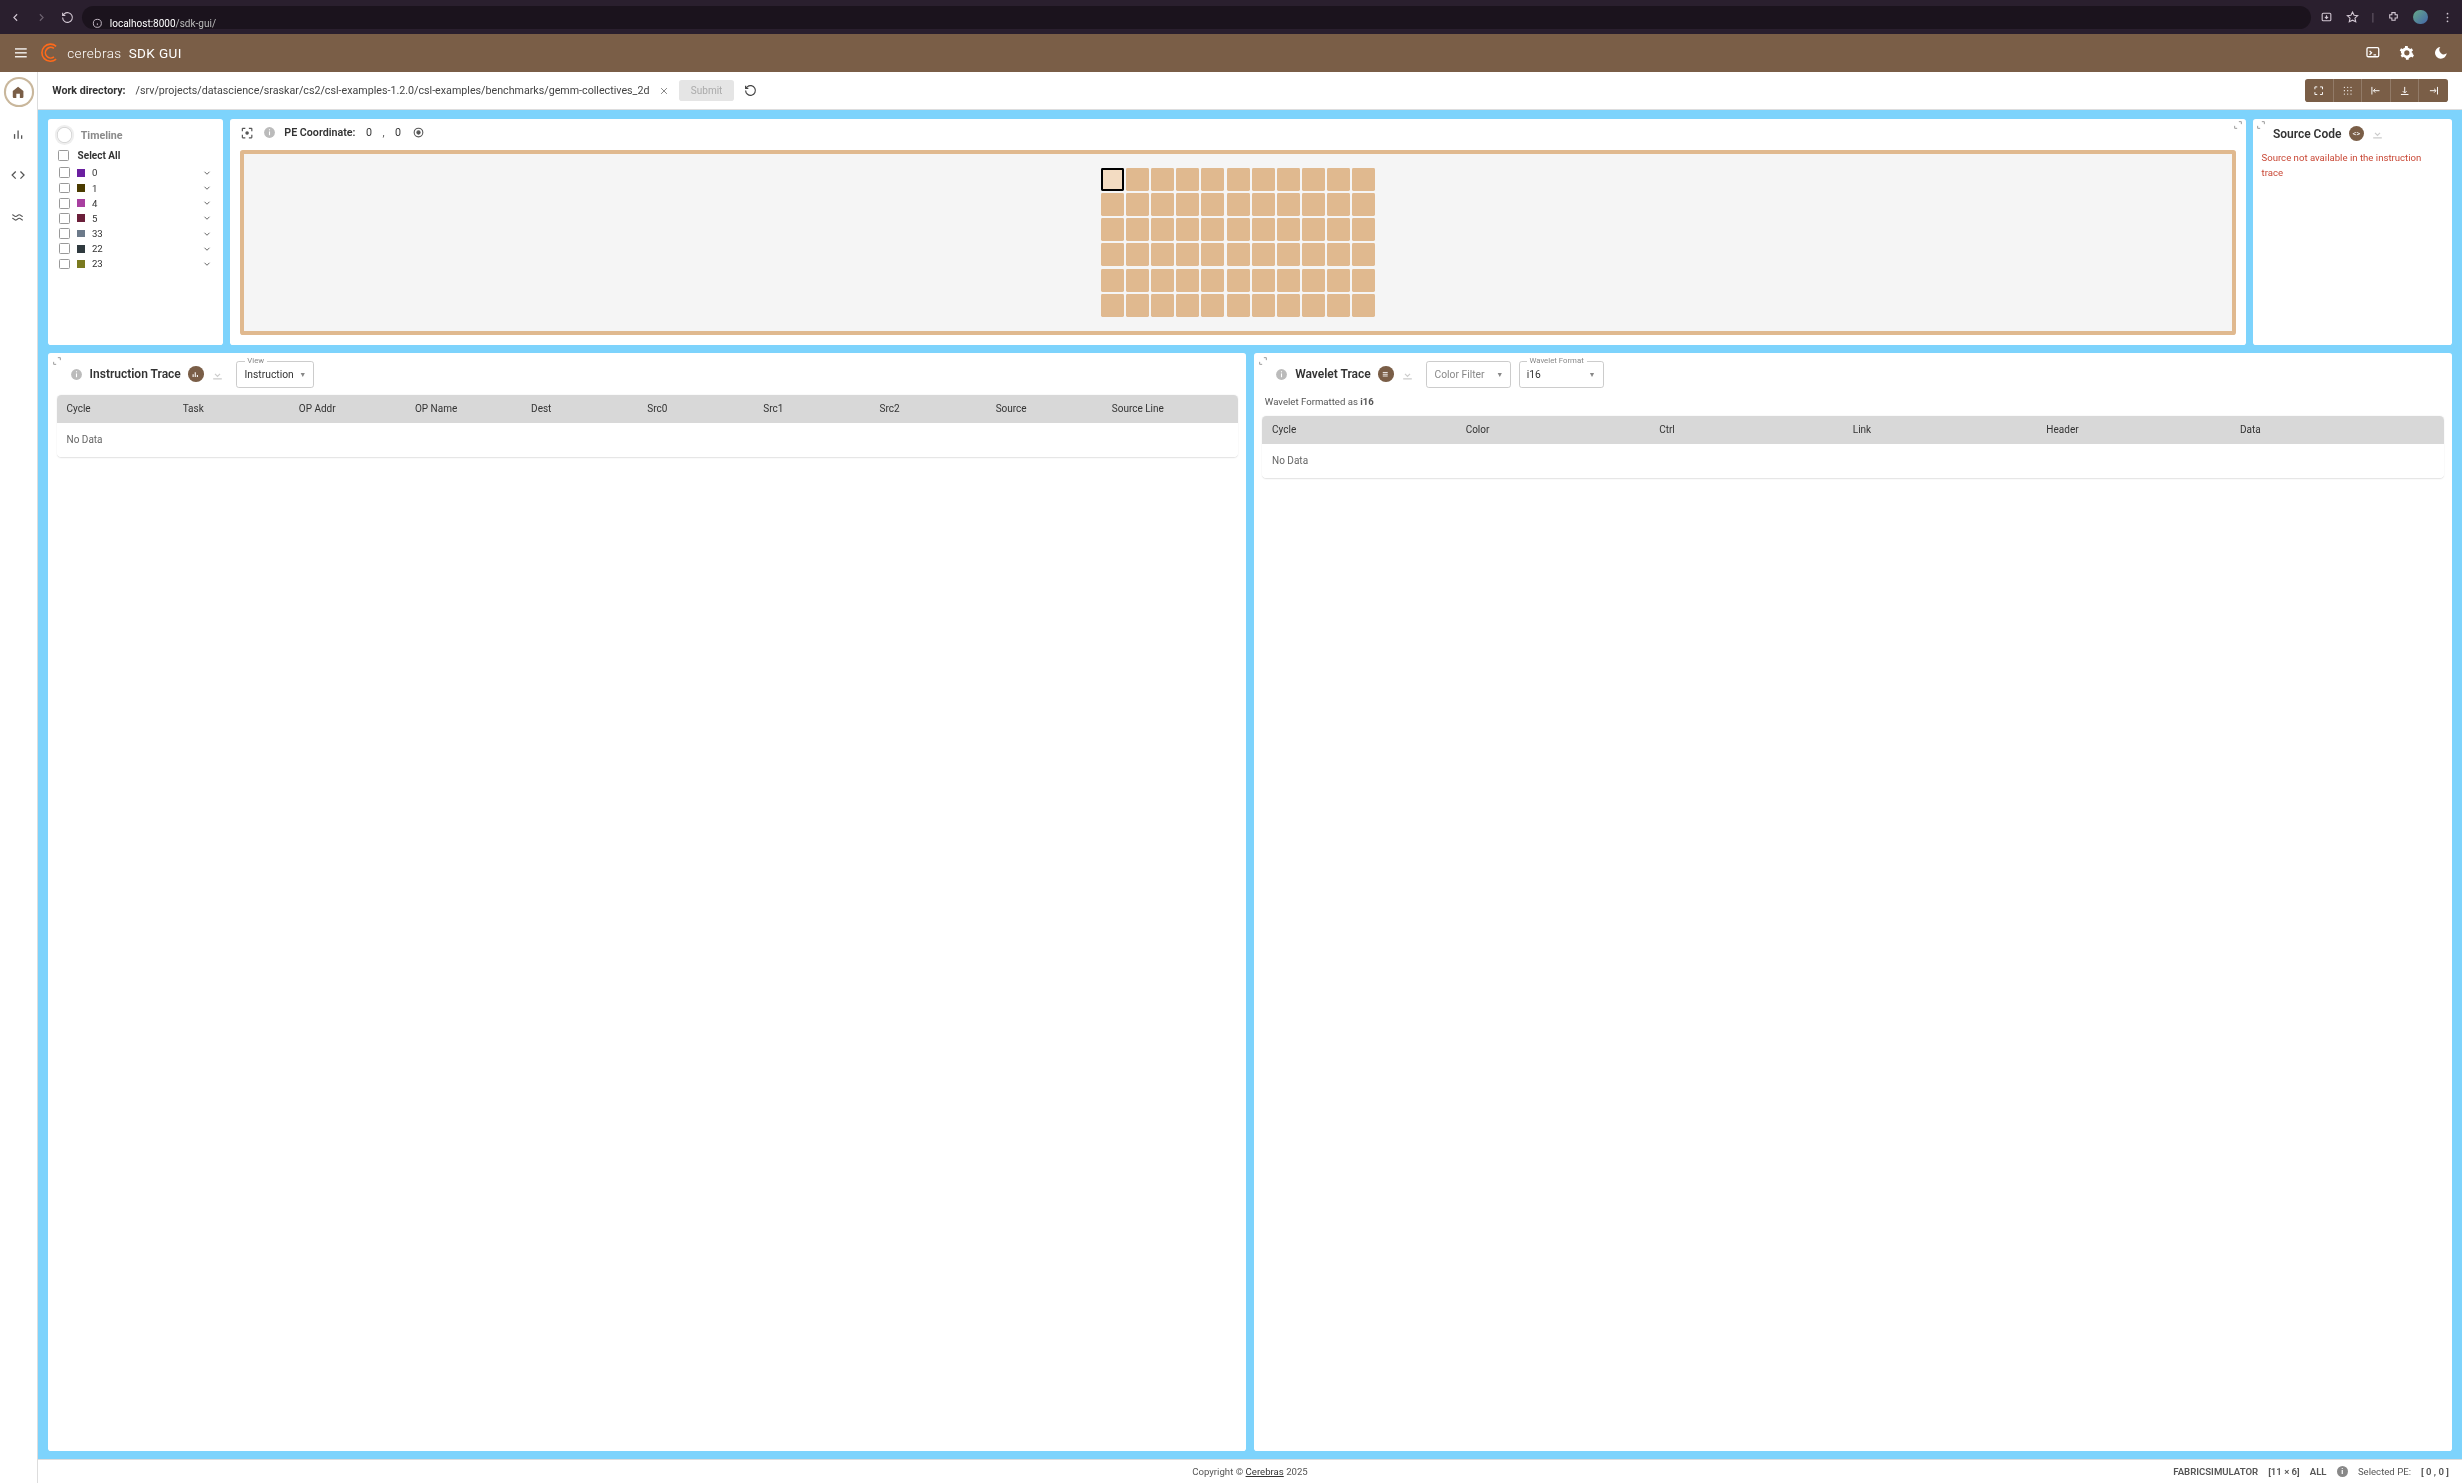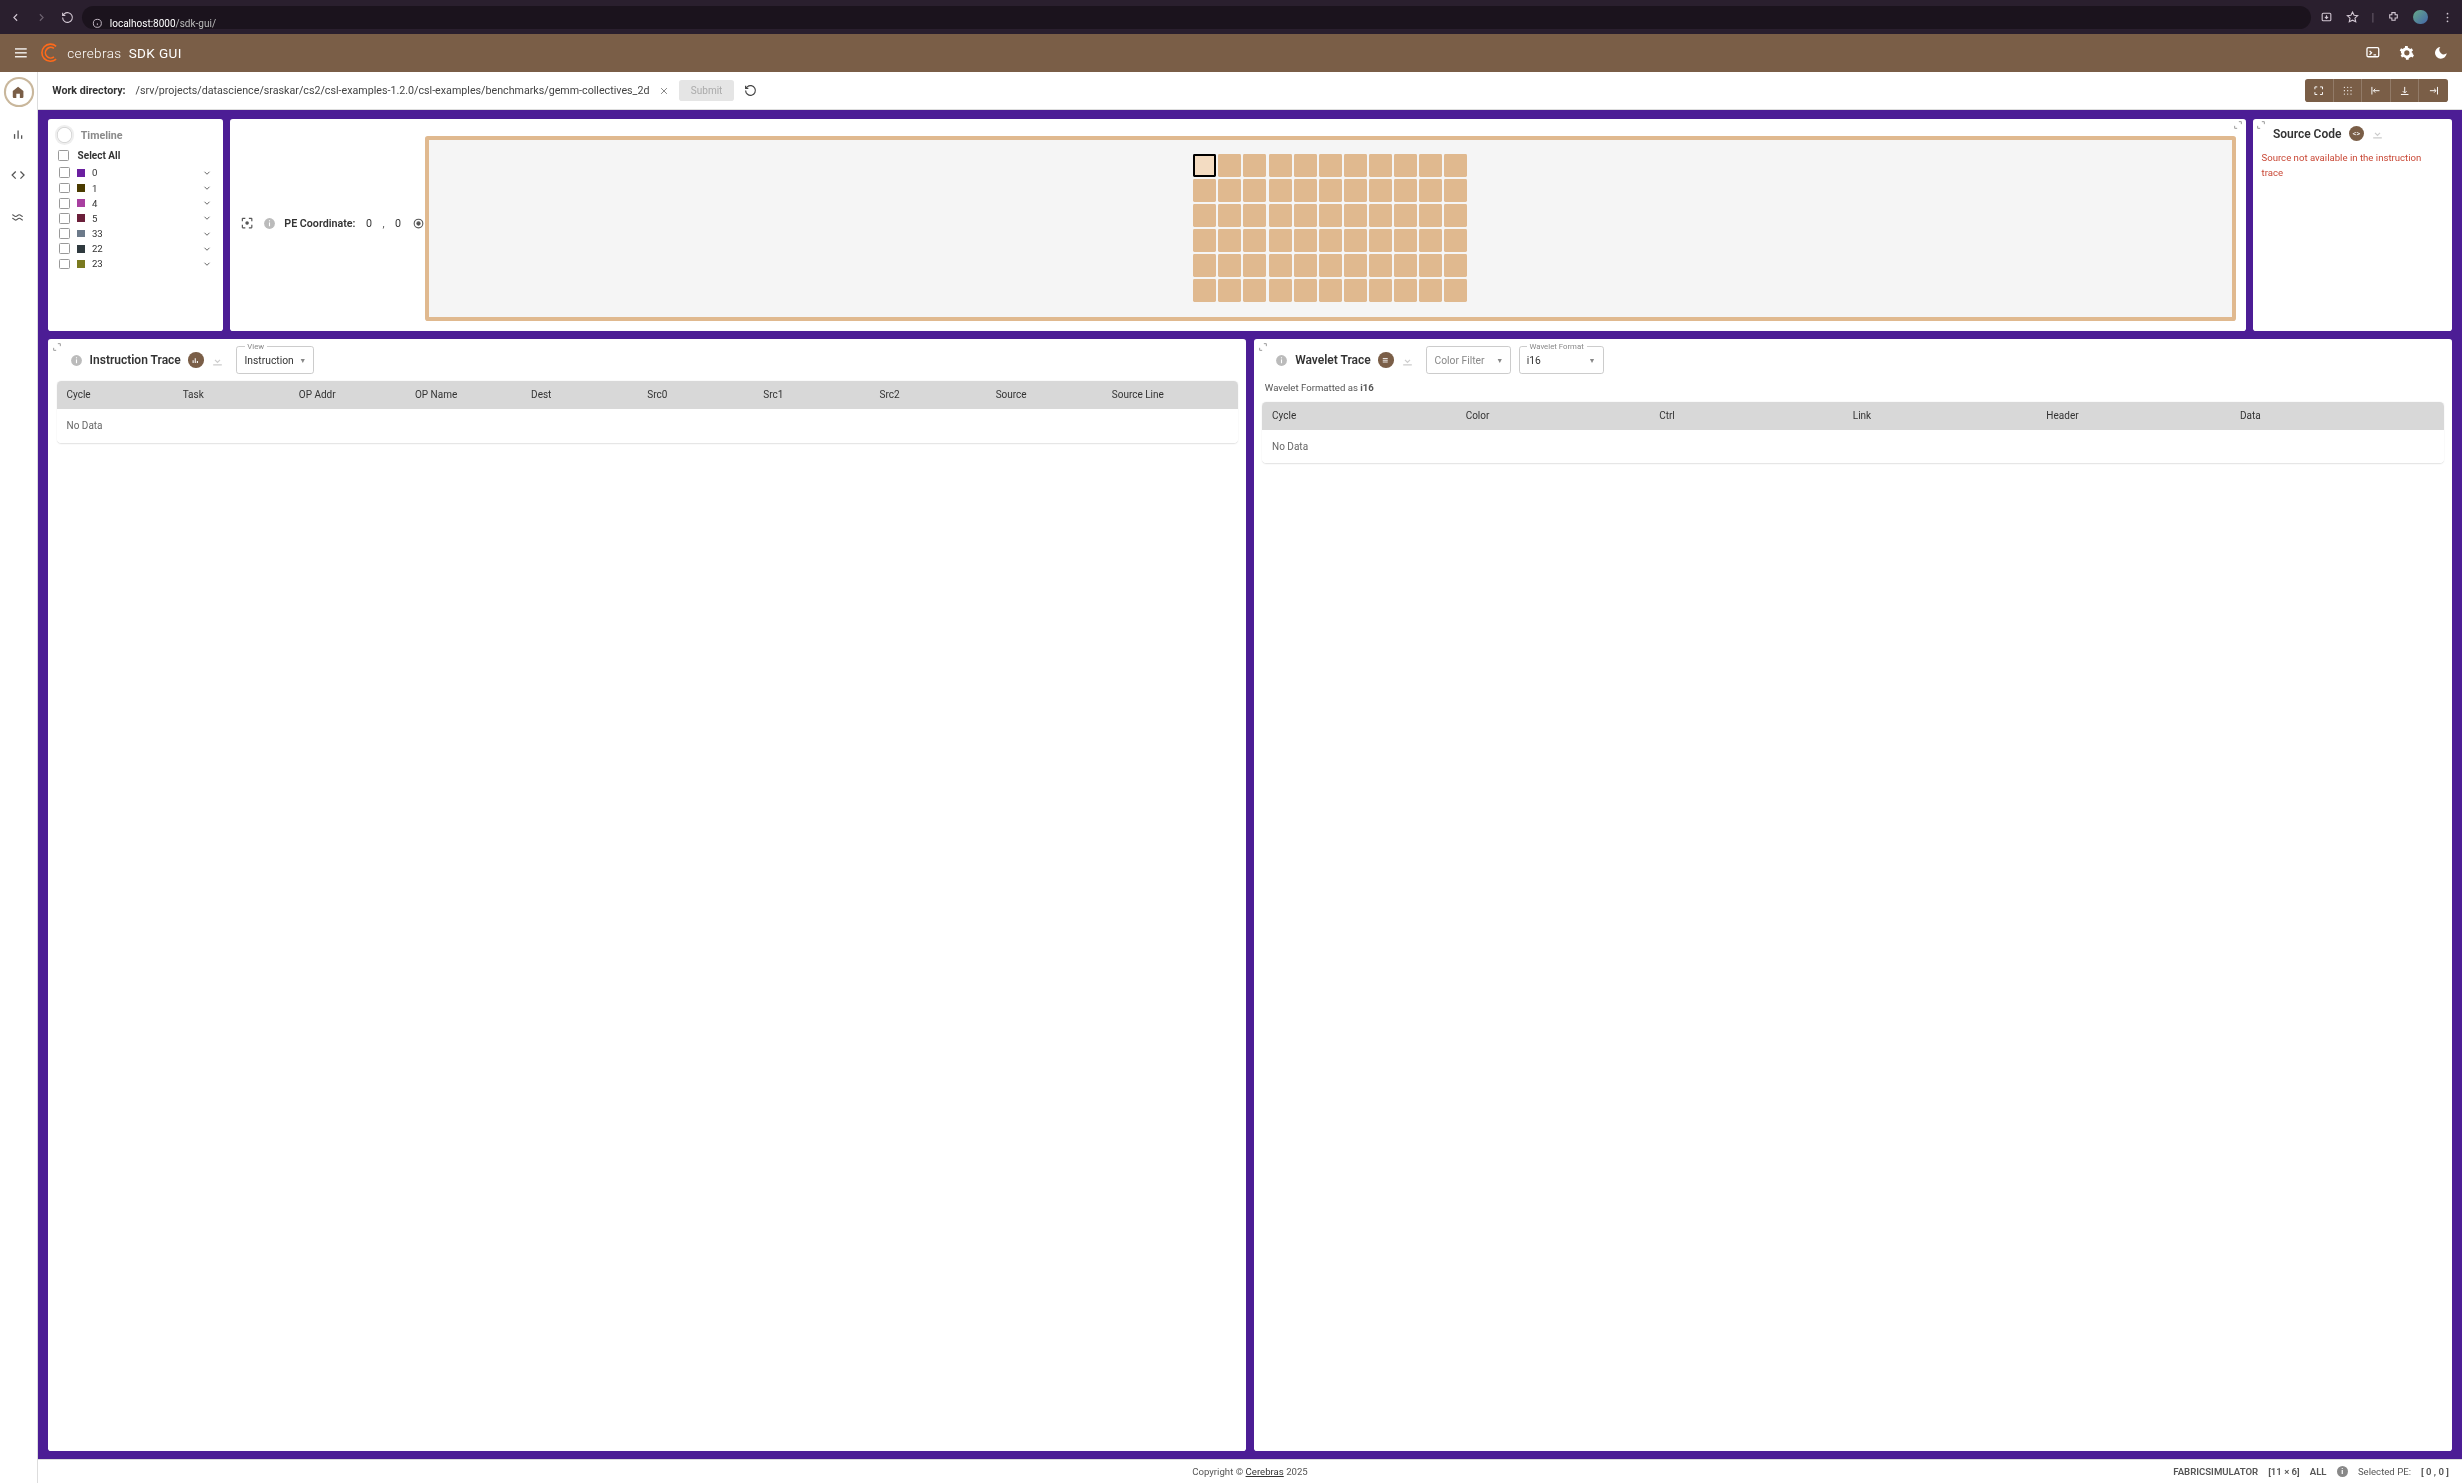--- a/index.html
+++ b/index.html
@@ -17,21 +17,21 @@
 .app-header { background: #7a5e47; height: 38px; display: flex; align-items: center; padding: 0 13px; color: #fff; gap: 10px; }
 .hamburger { cursor: pointer; }
 .hamburger svg { width: 15.7px; height: 15.7px; }
 .logo { display: flex; align-items: center; gap: 7.1px; }
 .logo-mark svg { width: 21.4px; height: 21.4px; }
 .app-title { font-size: 13.5px; font-weight: 400; letter-spacing: 0.4px; }
 .header-right { margin-left: auto; display: flex; gap: 18.5px; align-items: center; }
 .header-right .icon { cursor: pointer; }
 
 
-.app-body { flex: 1; display: flex; background: #4c1d95; overflow: hidden; }
+.app-body { flex: 1; display: flex; background: #7dd3fc; overflow: hidden; }
 
 
 .side-nav { width: 38px; background: #fff; border-right: 0.7px solid #ddd; display: flex; flex-direction: column; align-items: center; padding-top: 7.1px; gap: 15.7px; }
 .side-nav .nav-item { width: 26px; height: 26px; display: flex; align-items: center; justify-content: center; cursor: pointer; border-radius: 50%; }
 .side-nav .nav-item.active { background: #fff; box-shadow: 0 0 0 2.1px #c9b79c; }
 
 
 .content { flex: 1; display: flex; flex-direction: column; overflow: hidden; }
 
 
@@ -57,21 +57,21 @@
 .select-all { display: flex; align-items: flex-end; gap: 9px; margin: 5.7px 0 5.7px 1.4px; }
 .chk { width: 10.7px; height: 10.7px; border: 1.4px solid #999; border-radius: 1.4px; cursor: pointer; }
 .select-all-label { font-weight: 700; font-size: 10px; color: #333; }
 .tl-list { display: flex; flex-direction: column; gap: 2.8px; margin-top: 2.8px; }
 .tl-item { display: flex; align-items: center; gap: 7.1px; padding: 0.7px 2.8px; }
 .tl-swatch { width: 7.8px; height: 7.8px; }
 .tl-label { font-size: 9.6px; color: #333; min-width: 17px; }
 .tl-expand { margin-left: auto; cursor: pointer; color: #666; }
 
 
-.pe-panel { flex: 1; background: #fff; border-radius: 2.8px; padding: 7.1px 10px 10px 10px; display: flex; position: relative; }
+.pe-panel { flex: 1; background: #fff; border-radius: 2.8px; padding: 7.1px 10px 10px 10px; display: flex; flex-direction: column; position: relative; }
 .pe-header { display: flex; align-items: center; gap: 8.5px; color: #555; font-size: 10.7px; }
 .pe-header .icn { cursor: pointer; }
 .pe-coord-label { font-weight: 600; color: #333; }
 .pe-coord-val { font-size: 10.7px; color: #333; min-width: 10px; text-align: center; }
 .pe-panel-corner { position: absolute; top: 1.4px; right: 2.8px; cursor: pointer; color: #888; }
 .pe-grid-outer { border: 4.3px solid #e0b98f; border-radius: 2.8px; margin-top: 10px; flex: 1; display: flex; align-items: center; justify-content: center; background: #f5f5f5; padding: 14.2px; }
 .pe-grid { display: grid; gap: 2.1px; }
 .pe-cell { width: 23px; height: 23px; background: #e0b98f; border-radius: 1.4px; }
 .pe-cell.selected { background: #f3dcc2; border: 2.1px solid #000; }
 

